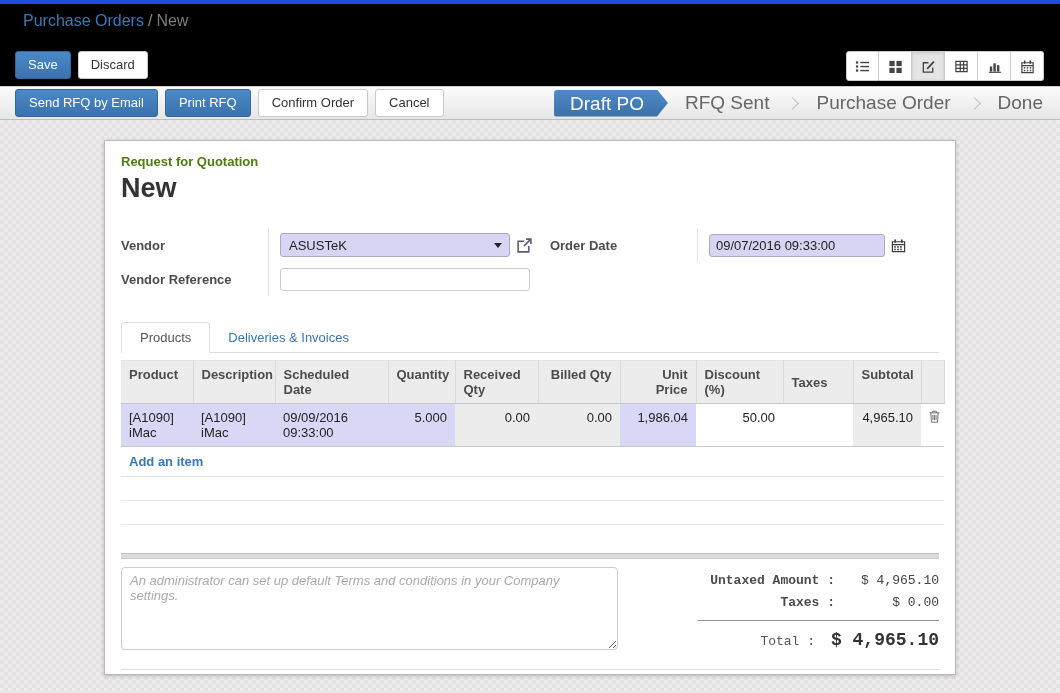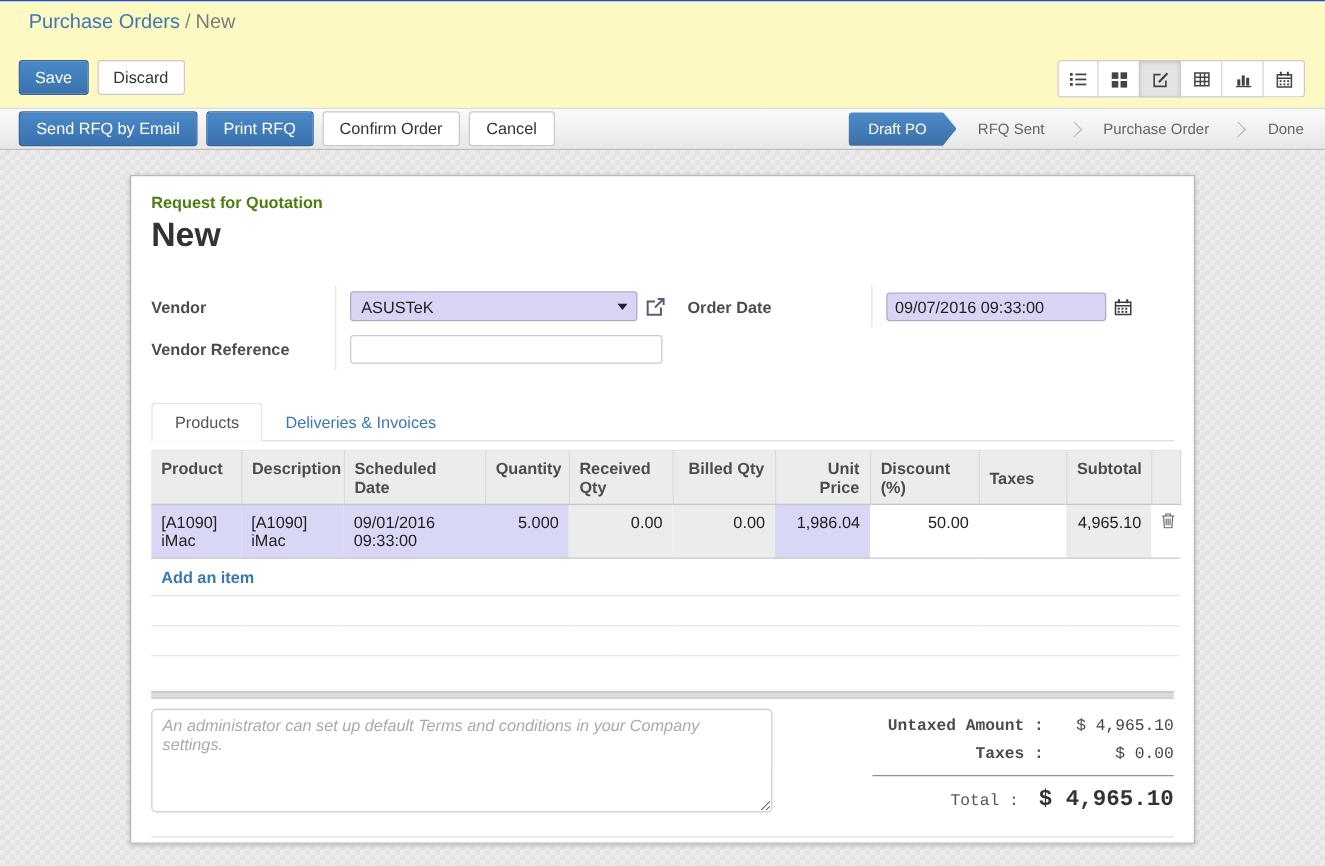--- a/index.html
+++ b/index.html
@@ -1,20 +1,20 @@
 <!DOCTYPE html>
 <html><head>
 <meta charset="utf-8">
 <style>
   * { margin:0; padding:0; box-sizing:border-box; }
   html,body { width:1060px; height:693px; overflow:hidden;
     font-family:"Liberation Sans", sans-serif; font-size:13px; color:#4c4c4c; background:#fff; }
 
   
-  .control-panel { height:86px; background:#fef9c3; border-top:1px solid #1d4ed8; position:relative; }
+  .control-panel { height:86px; background:#000000; border-top:4px solid #1d4ed8; position:relative; }
   .breadcrumb { position:absolute; top:8px; left:23px; font-size:16px; }
   .breadcrumb .bc-link { color:#3a78b2; cursor:pointer; }
   .breadcrumb .bc-sep { color:#888; padding:0 4px; }
   .breadcrumb .bc-current { color:#7c7c7c; }
   .cp-buttons { position:absolute; top:47px; left:15px; display:flex; gap:7px; }
   .btn { font-family:inherit; font-size:13px; padding:5px 12px; border-radius:3px; cursor:pointer; line-height:16px; }
   .btn-primary { background:linear-gradient(#4a89c8,#3a72ae); border:1px solid #35669c; color:#fff; }
   .btn-default { background:#fff; border:1px solid #c9c9c9; color:#333; }
   .view-switcher { position:absolute; top:47px; right:16px; display:flex; }
   .vs-btn { width:33px; height:30px; background:#fff; border:1px solid #ccc; border-left:none;
@@ -23,21 +23,21 @@
   .vs-btn:last-child { border-radius:0 3px 3px 0; }
   .vs-btn.active { background:#e4e4e4; box-shadow:inset 0 1px 3px rgba(0,0,0,.15); }
 
   
   .statusbar { height:34px; background:linear-gradient(#fbfbfb,#e6e6e6);
     border-top:1px solid #cfcfcf; border-bottom:1px solid #bdbdbd;
     display:flex; align-items:center; justify-content:space-between; padding-left:15px; }
   .sb-buttons { display:flex; gap:7px; }
   .sb-buttons .btn { padding:5px 13px; }
   .pipeline { display:flex; align-items:center; height:100%; }
-  .step { padding:0 17px; color:#666; font-size:12px; line-height:34px; white-space:nowrap; cursor:pointer; }
+  .step { padding:0 17px; color:#666; font-size:19px; line-height:34px; white-space:nowrap; cursor:pointer; }
   .step.active { background:linear-gradient(#4e8ac8,#3c70a8); color:#fff; height:27px; line-height:27px;
     padding:0 24px 0 16px; border-radius:3px 0 0 3px;
     clip-path:polygon(0 0, calc(100% - 11px) 0, 100% 50%, calc(100% - 11px) 100%, 0 100%); }
   .chev { width:9px; height:9px; border-top:1px solid #bcbcbc; border-right:1px solid #bcbcbc;
     transform:rotate(45deg); margin:0 2px; }
 
   
   .content { height:573px; padding-top:20px;
     background-color:#edecec;
     background-image:
@@ -284,21 +284,21 @@
           <th>Discount (%)</th>
           <th class="vmid">Taxes</th>
           <th>Subtotal</th>
           <th></th>
         </tr>
       </thead>
       <tbody>
         <tr>
           <td class="c-lav">[A1090] iMac</td>
           <td class="c-lav">[A1090] iMac</td>
-          <td class="c-lav">09/01/2016 09:33:00</td>
+          <td class="c-lav">09/09/2016 09:33:00</td>
           <td class="c-lav num">5.000</td>
           <td class="c-gray num">0.00</td>
           <td class="c-gray num">0.00</td>
           <td class="c-lav num">1,986.04</td>
           <td class="num">50.00</td>
           <td></td>
           <td class="c-gray num">4,965.10</td>
           <td>
             <span class="trash">
               <svg viewBox="0 0 12 14" width="11" height="13">

